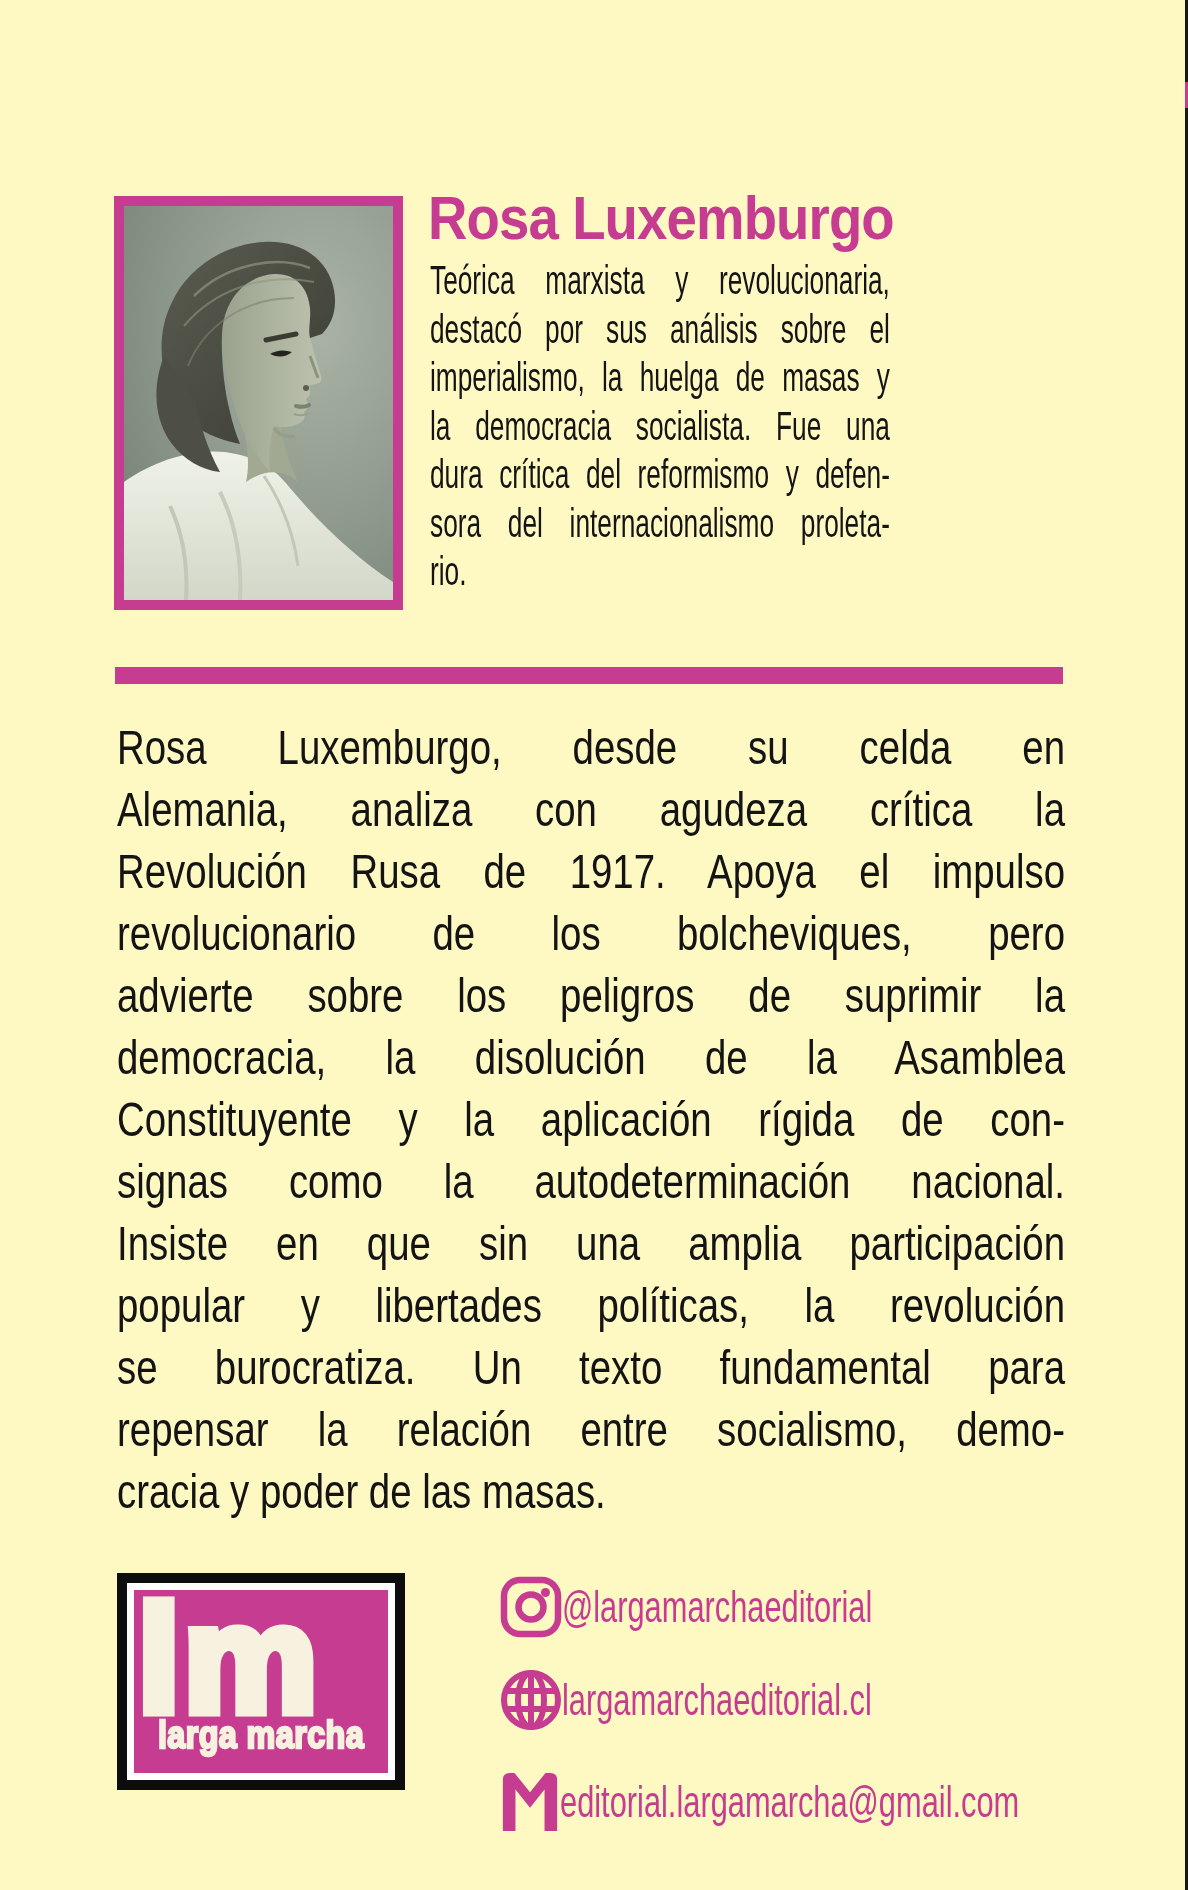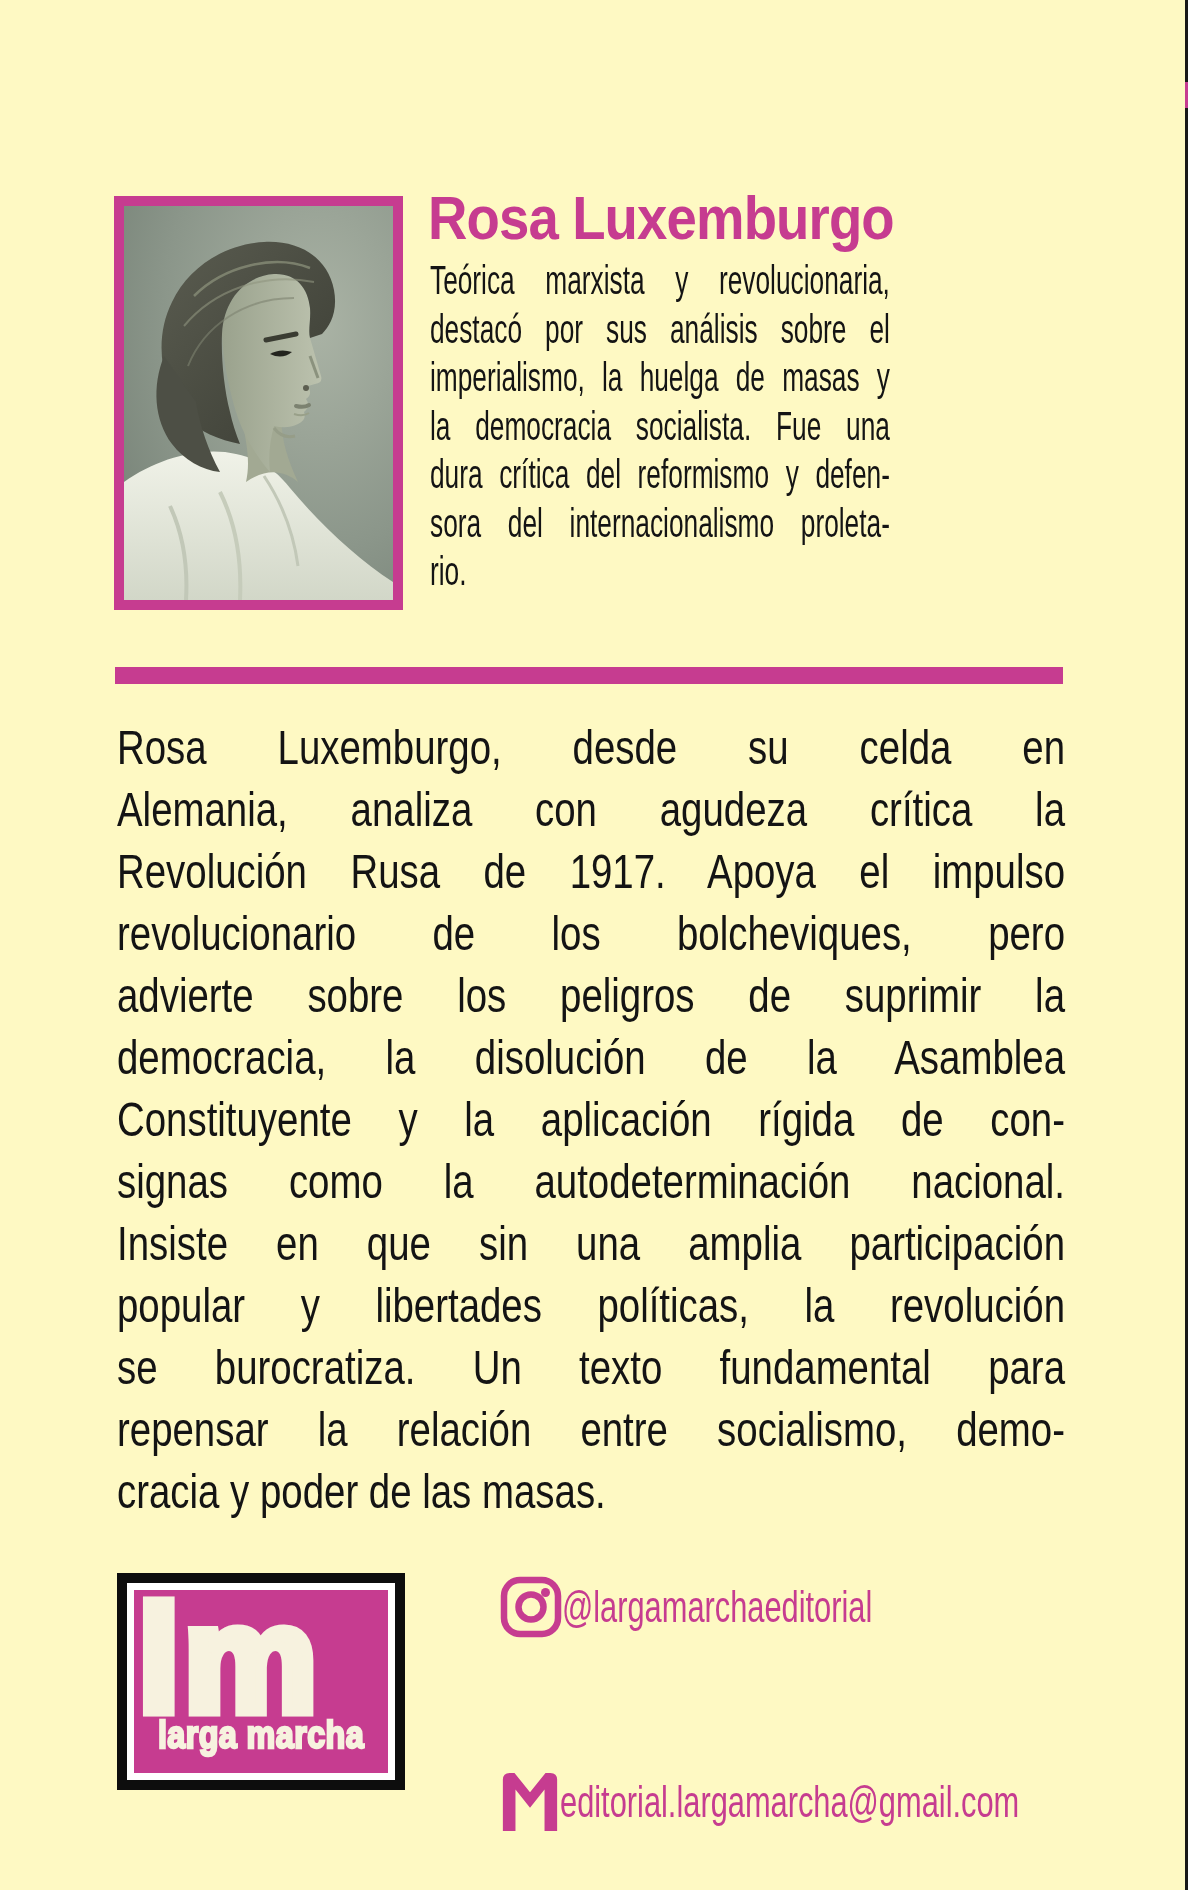--- a/index.html
+++ b/index.html
@@ -162,20 +162,30 @@
 
   <div class="contact contact-1">
     <svg class="icon" width="62" height="62" viewBox="0 0 62 62">
       <rect x="4" y="4" width="54" height="54" rx="16" fill="none" stroke="var(--accent)" stroke-width="6.5"></rect>
       <circle cx="31" cy="31" r="12.5" fill="none" stroke="var(--accent)" stroke-width="6.5"></circle>
       <circle cx="45.5" cy="16.5" r="4.5" fill="var(--accent)"></circle>
     </svg>
     <span class="txt">@largamarchaeditorial</span>
   </div>
 
+  <div class="contact contact-2">
+    <svg class="icon" width="62" height="62" viewBox="0 0 62 62">
+      <circle cx="31" cy="31" r="27" fill="none" stroke="var(--accent)" stroke-width="6"></circle>
+      <ellipse cx="31" cy="31" rx="13" ry="27" fill="none" stroke="var(--accent)" stroke-width="6"></ellipse>
+      <line x1="31" y1="4" x2="31" y2="58" stroke="var(--accent)" stroke-width="6"></line>
+      <line x1="6" y1="22" x2="56" y2="22" stroke="var(--accent)" stroke-width="6"></line>
+      <line x1="6" y1="40" x2="56" y2="40" stroke="var(--accent)" stroke-width="6"></line>
+    </svg>
+    <span class="txt">largamarchaeditorial.cl</span>
+  </div>
 
   <div class="contact contact-3">
     <svg class="icon" width="60" height="62" viewBox="0 0 60 64">
       <path d="M2,62 L2,9 Q2,2 9,2 L14,2 L30,22 L46,2 L51,2 Q58,2 58,9 L58,62 L45,62 L45,19 L30,38 L15,19 L15,62 Z" fill="var(--accent)"></path>
     </svg>
     <span class="txt">editorial.largamarcha@gmail.com</span>
   </div>
 
 </div>
 

